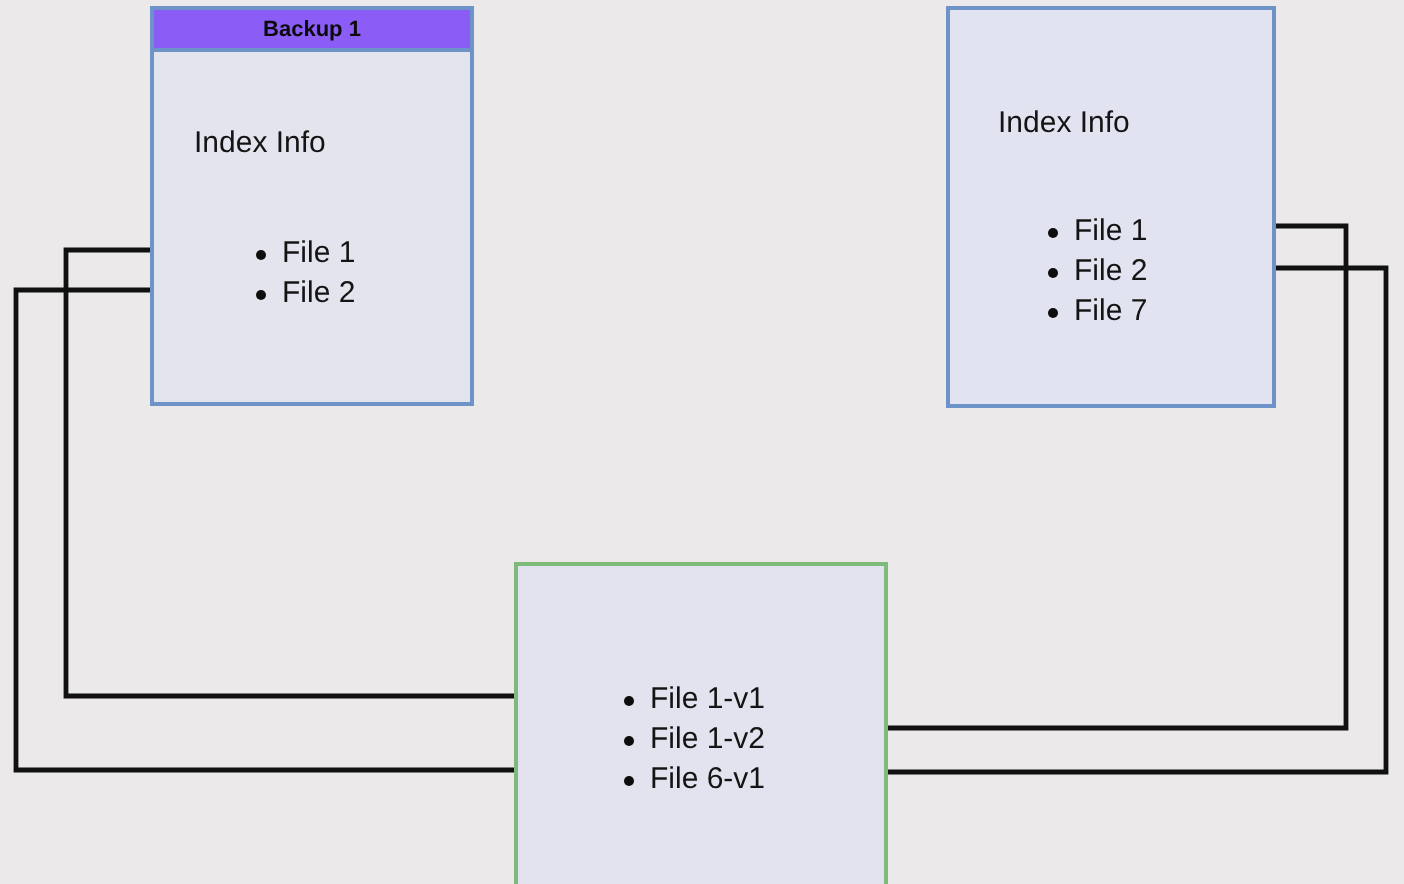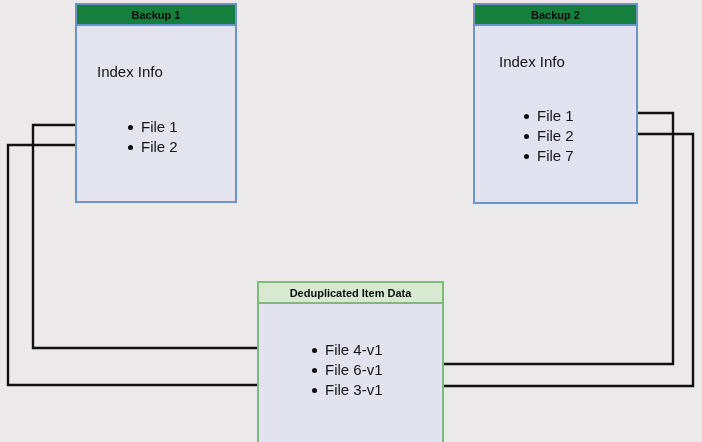--- a/index.html
+++ b/index.html
@@ -41,21 +41,21 @@
     left: 0; top: 0;
     width: 100%;
     box-sizing: border-box;
     text-align: center;
     font-weight: bold;
     font-size: 11px;
     color: #0b0b0b;
     line-height: 20px;
   }
   .hdr-blue {
-    background: #15803d;
+    background: #8b5cf6;
     border-bottom: 2px solid #6d93c8;
     height: 21px;
   }
   .hdr-green {
     background: #d7ead1;
     border-bottom: 2px solid #7eba7a;
     height: 21px;
   }
   .plain-text {
     position: absolute;
@@ -116,29 +116,27 @@
 <div class="box box-blue" style="left:75px; top:3px; width:162px; height:200px;">
   <div class="box-header hdr-blue">Backup 1</div>
   <div class="plain-text" style="left:20px; top:58px;">Index Info</div>
   <ul class="bullet-list" style="left:49px; top:112px;">
     <li>File 1</li>
     <li>File 2</li>
   </ul>
 </div>
 
 <div class="box box-blue2" style="left:473px; top:3px; width:165px; height:201px;">
-  <div class="box-header hdr-blue">Backup 2</div>
   <div class="plain-text" style="left:24px; top:48px;">Index Info</div>
   <ul class="bullet-list" style="left:47px; top:101px;">
     <li>File 1</li>
     <li>File 2</li>
     <li>File 7</li>
   </ul>
 </div>
 
 <div class="box box-green" style="left:257px; top:281px; width:187px; height:165px;">
-  <div class="box-header hdr-green">Deduplicated Item Data</div>
   <ul class="bullet-list dedup-list" style="left:51px; top:57px;">
-    <li>File 4-v1</li>
+    <li>File 1-v1</li>
+    <li>File 1-v2</li>
     <li>File 6-v1</li>
-    <li>File 3-v1</li>
   </ul>
 </div>
 
 </body></html>

